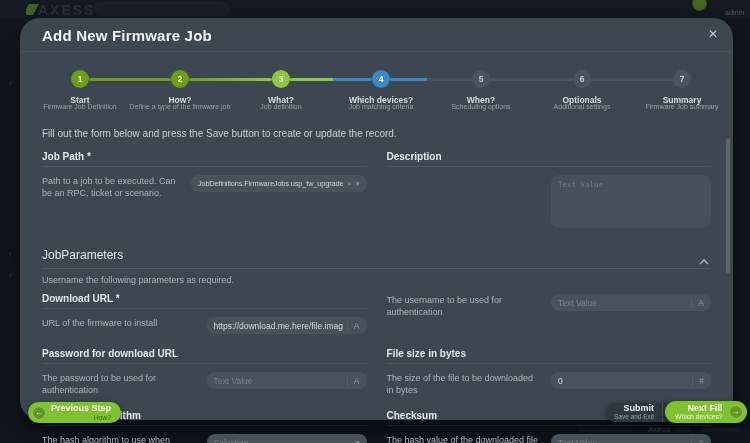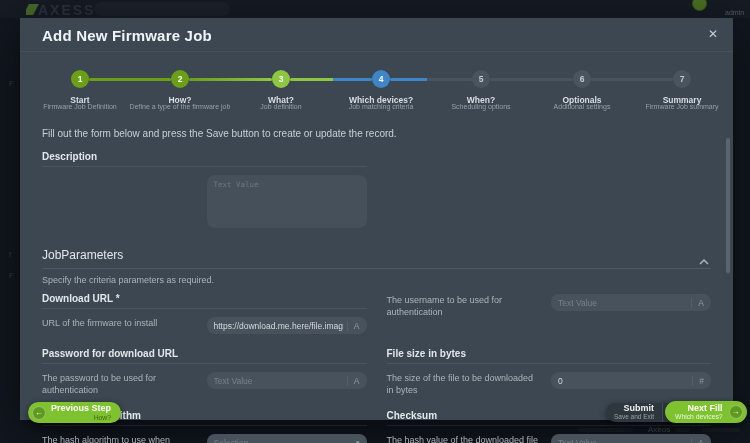--- a/index.html
+++ b/index.html
@@ -21,21 +21,21 @@
   .bg-user { position:absolute; left:725px; top:9px; font-size:7px; color:#8d969e; }
   .bg-footer-text { position:absolute; left:648px; top:425px; font-size:8px; color:#7f8890; }
   .bg-bar { position:absolute; height:4px; top:428px; background:rgba(255,255,255,.06); border-radius:2px; }
   .bg-bar.b1 { left:578px; width:55px; } .bg-bar.b2 { left:676px; width:14px; } .bg-bar.b3 { left:702px; width:38px; }
   .bg-letter { position:absolute; left:9px; font-size:8px; color:#5c656e; }
   .overlay { position:absolute; inset:0; background:rgba(6,10,16,.42); }
 
   
   .modal {
     position:absolute; left:20px; top:18px; width:713px; height:402px;
-    background:#3c4751; border-radius:0;
+    background:#3c4751; border-radius:20px;
     box-shadow:0 12px 45px rgba(0,0,0,.6);
   }
   .m-title-row { position:relative; padding:9px 22px 7px; border-bottom:1px solid rgba(255,255,255,.05); }
   .m-title { font-size:15px; font-weight:bold; color:#f1f4f6; letter-spacing:.2px; }
   .m-close { position:absolute; right:15px; top:9px; font-size:12px; color:#c8ced3; cursor:pointer; }
 
   
   .stepper { position:relative; height:58px; margin-top:5px; }
   .seg { position:absolute; top:21px; height:3px; border-radius:2px; }
   .c12 { left:69px;  width:82px; background:#6ba016; }
@@ -160,37 +160,48 @@
     <div class="step-sub" style="left:299px;">Job matching criteria</div>
     <div class="step-sub" style="left:399px;">Scheduling options</div>
     <div class="step-sub" style="left:500px;">Additional settings</div>
     <div class="step-sub" style="left:600px;">Firmware Job summary</div>
   </div>
 
   <div class="m-intro">Fill out the form below and press the Save button to create or update the record.</div>
 
   <div class="form-grid">
 
+    <div>
+      <div class="field-label">Job Path *</div>
+      <div class="field-body">
+        <div class="help">Path to a job to be executed. Can be an RPC, ticket or scenario.</div>
+        <div class="ctl">
+          <span class="combo-value">JobDefinitions.FirmwareJobs.usp_fw_upgrade</span>
+          <span class="mini-ic">×</span>
+          <span class="mini-ic">▾</span>
+        </div>
+      </div>
+    </div>
 
     <div>
       <div class="field-label">Description</div>
       <div class="field-body" style="justify-content:flex-end;">
         <textarea class="desc" placeholder="Text Value" style=""></textarea>
       </div>
     </div>
 
     <div class="span2 section-head">
       <div class="section-title">JobParameters</div>
       <div class="collapse">
         <svg width="10" height="6" viewBox="0 0 10 6">
             <path d="M1 5l4-4 4 4" stroke="#aab3bb" stroke-width="1.5" fill="none"></path>
           </svg>
       </div>
     </div>
-    <div class="span2 section-sub">Specify the criteria parameters as required.</div>
+    <div class="span2 section-sub">Username the following parameters as required.</div>
 
     <div>
       <div class="field-label">Download URL *</div>
       <div class="field-body">
         <div class="help">URL of the firmware to install</div>
         <div class="ctl">
           <input value="https://download.me.here/file.image" style="">
           <span class="adorn">A</span>
         </div>
       </div>

